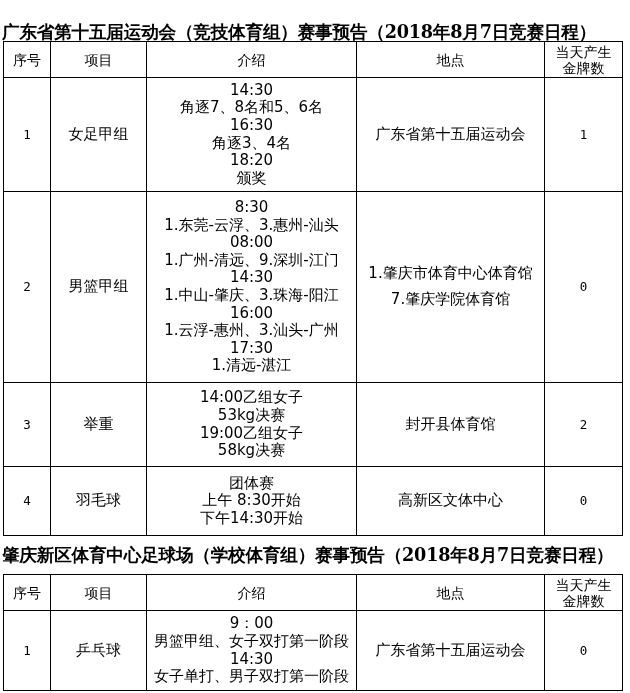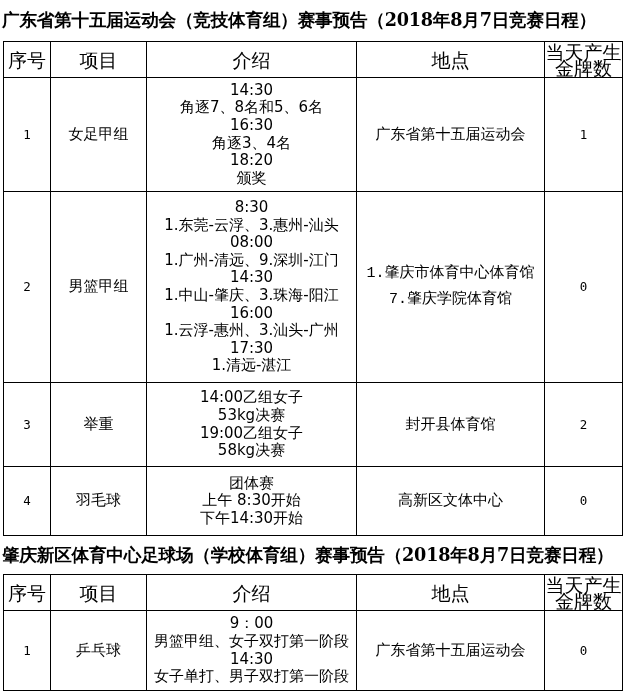--- a/index.html
+++ b/index.html
@@ -4,31 +4,31 @@
   <style>
     html, body { margin: 0; padding: 0; background: #ffffff; }
     body { width: 630px; height: 693px; position: relative; overflow: hidden;
            font-family: "DejaVu Sans", "Liberation Sans", sans-serif; color: #000; }
     .title { position: absolute; left: 2px; white-space: nowrap;
              font-family: "DejaVu Serif", "Liberation Serif", serif; font-weight: bold;
              font-size: 17.6px; letter-spacing: -0.2px; line-height: 24px; }
     table { position: absolute; left: 3px; border-collapse: collapse; table-layout: fixed; }
     td, th { border: 1.5px solid #000; text-align: center; vertical-align: middle;
              font-size: 15px; font-weight: normal; padding: 0; line-height: 17.6px; }
-    th { font-size: 19px; line-height: 16px; }
+    th { font-size: 14px; line-height: 16px; }
     .c-no { width: 47px; } .c-item { width: 96px; } .c-intro { width: 210px; }
     .c-loc { width: 188px; } .c-gold { width: 78px; }
     .line { display: block; white-space: nowrap; }
-    .loc-line { display: block; white-space: nowrap; margin: 8px 0; font-family: Liberation Mono, monospace; }
+    .loc-line { display: block; white-space: nowrap; margin: 8px 0; }
     .num { font-family: "DejaVu Sans Mono", "Liberation Mono", monospace; font-size: 12.5px; }
   </style>
 </head>
 <body>
 
-<div class="title" style="top:8px;">广东省第十五届运动会（竞技体育组）赛事预告（2018年8月7日竞赛日程）</div>
+<div class="title" style="top:20px;">广东省第十五届运动会（竞技体育组）赛事预告（2018年8月7日竞赛日程）</div>
 
 <table style="top:41px;">
   <colgroup>
       <col class="c-no">
       <col class="c-item">
       <col class="c-intro">
       <col class="c-loc">
       <col class="c-gold">
     </colgroup>
   <tbody>

